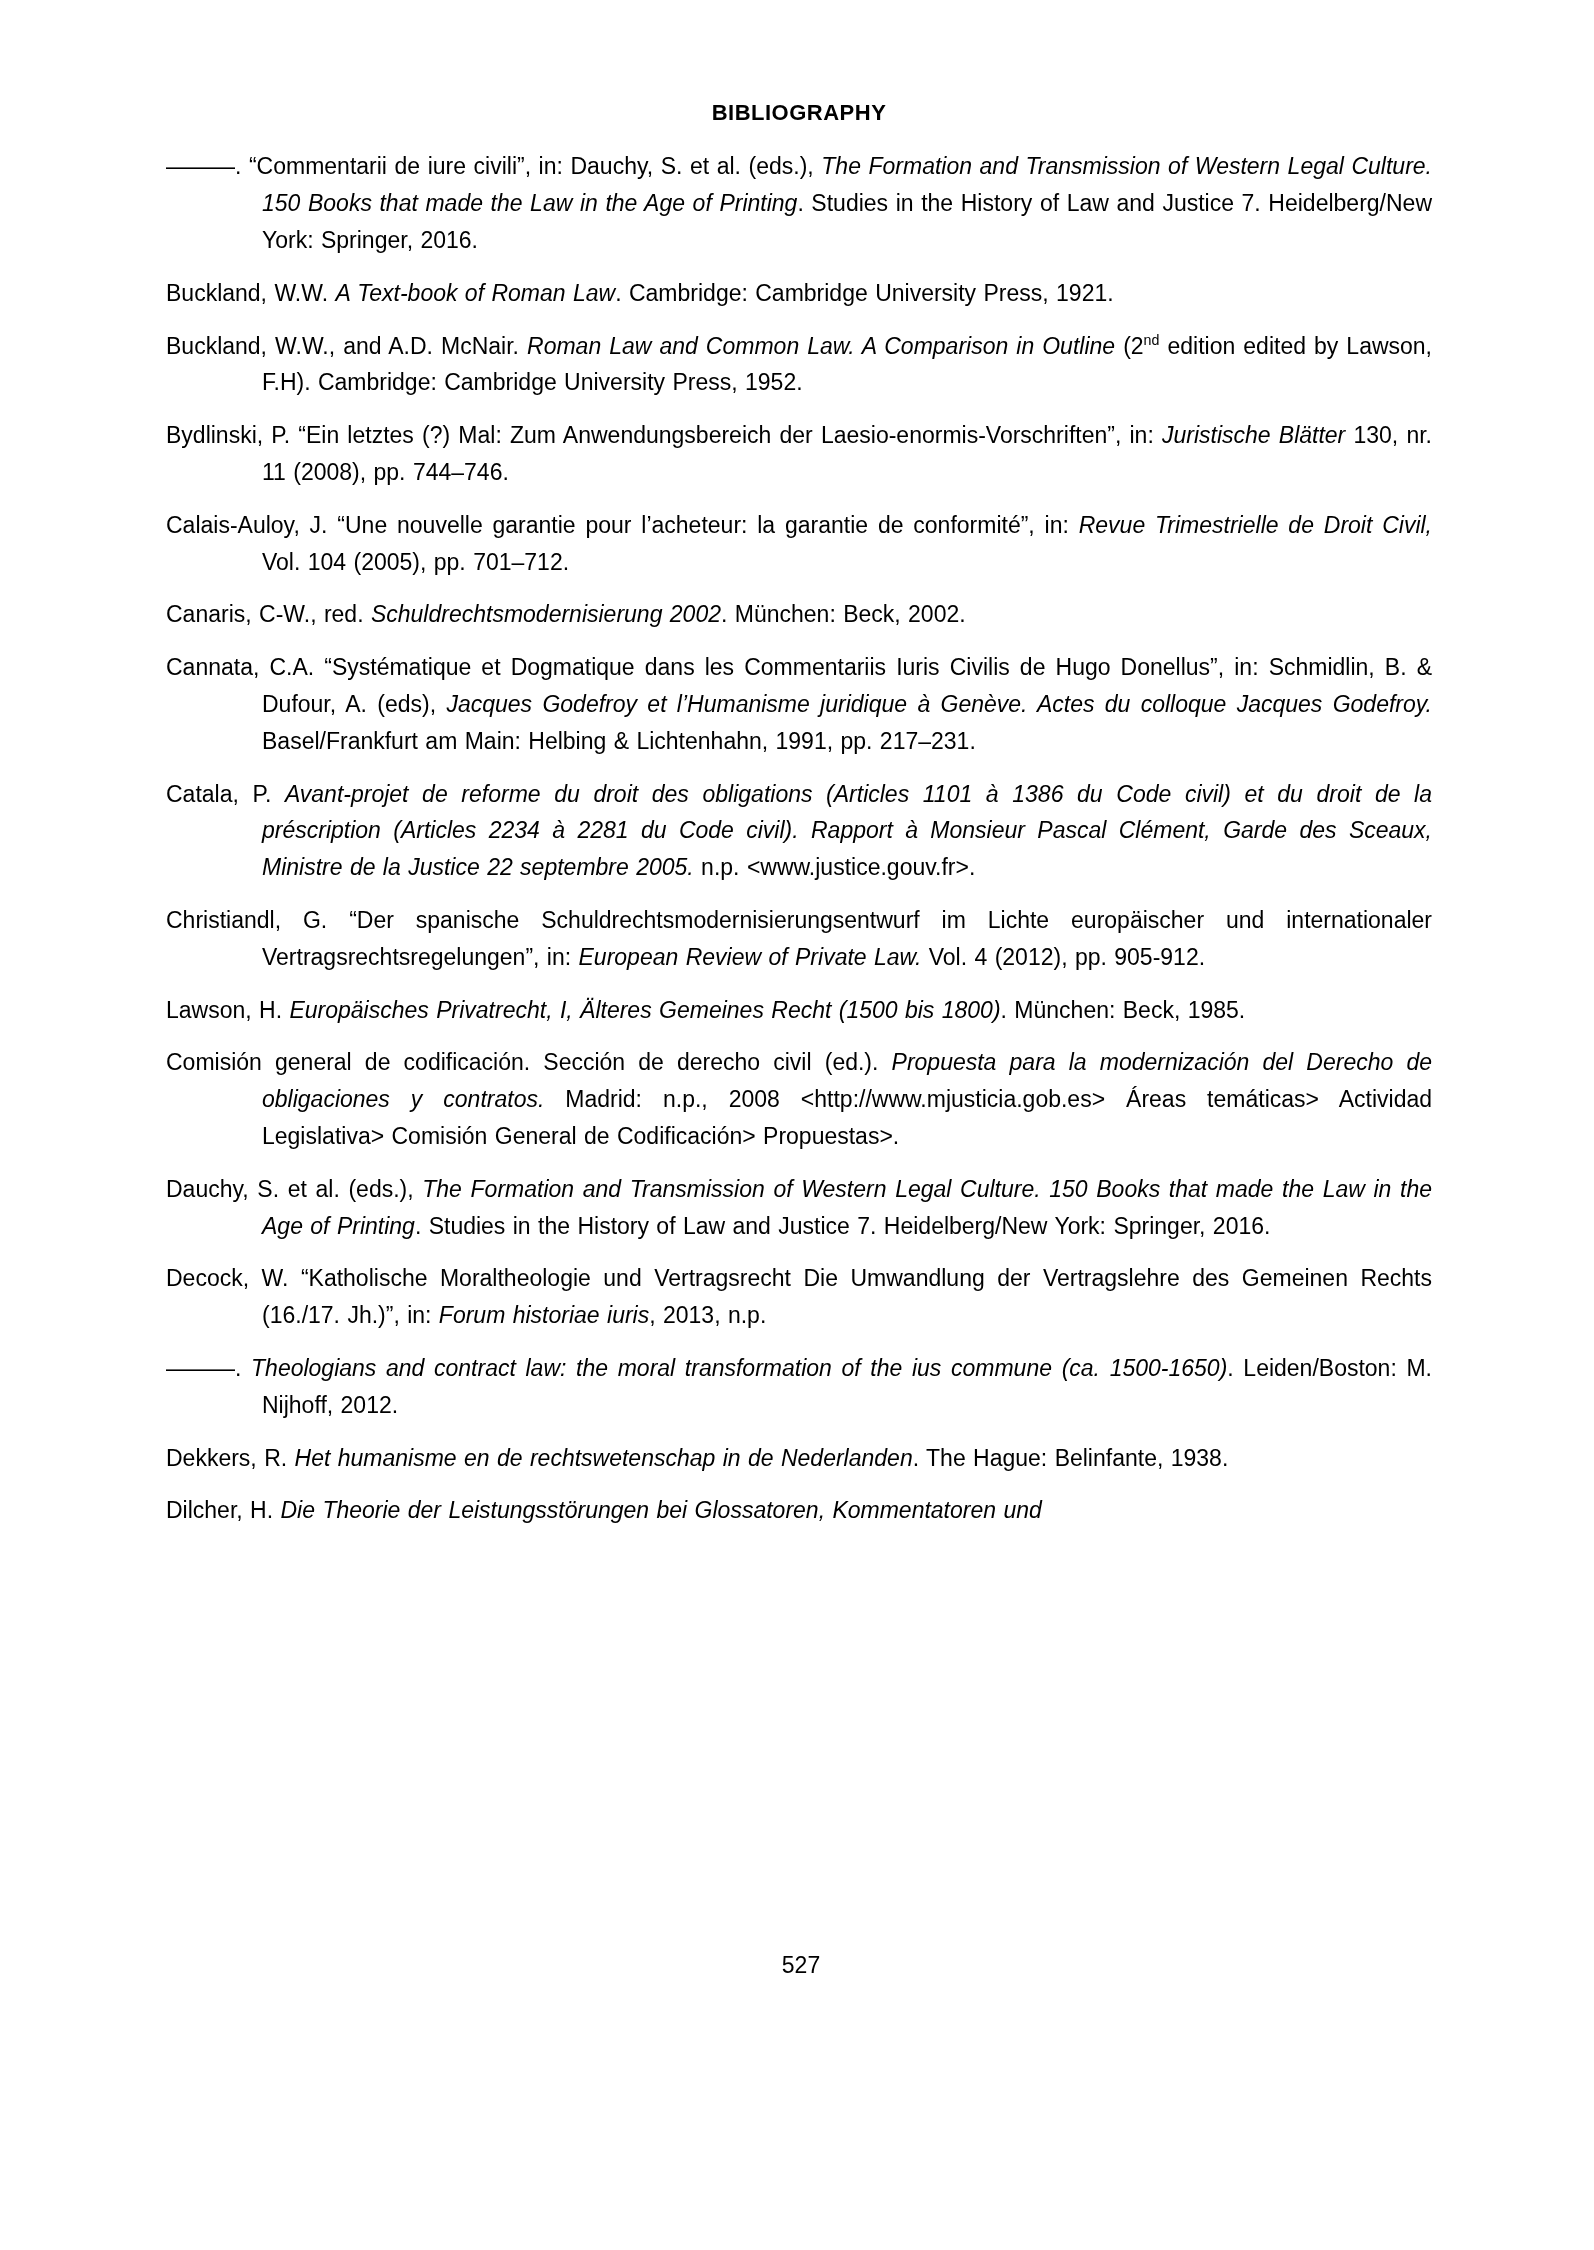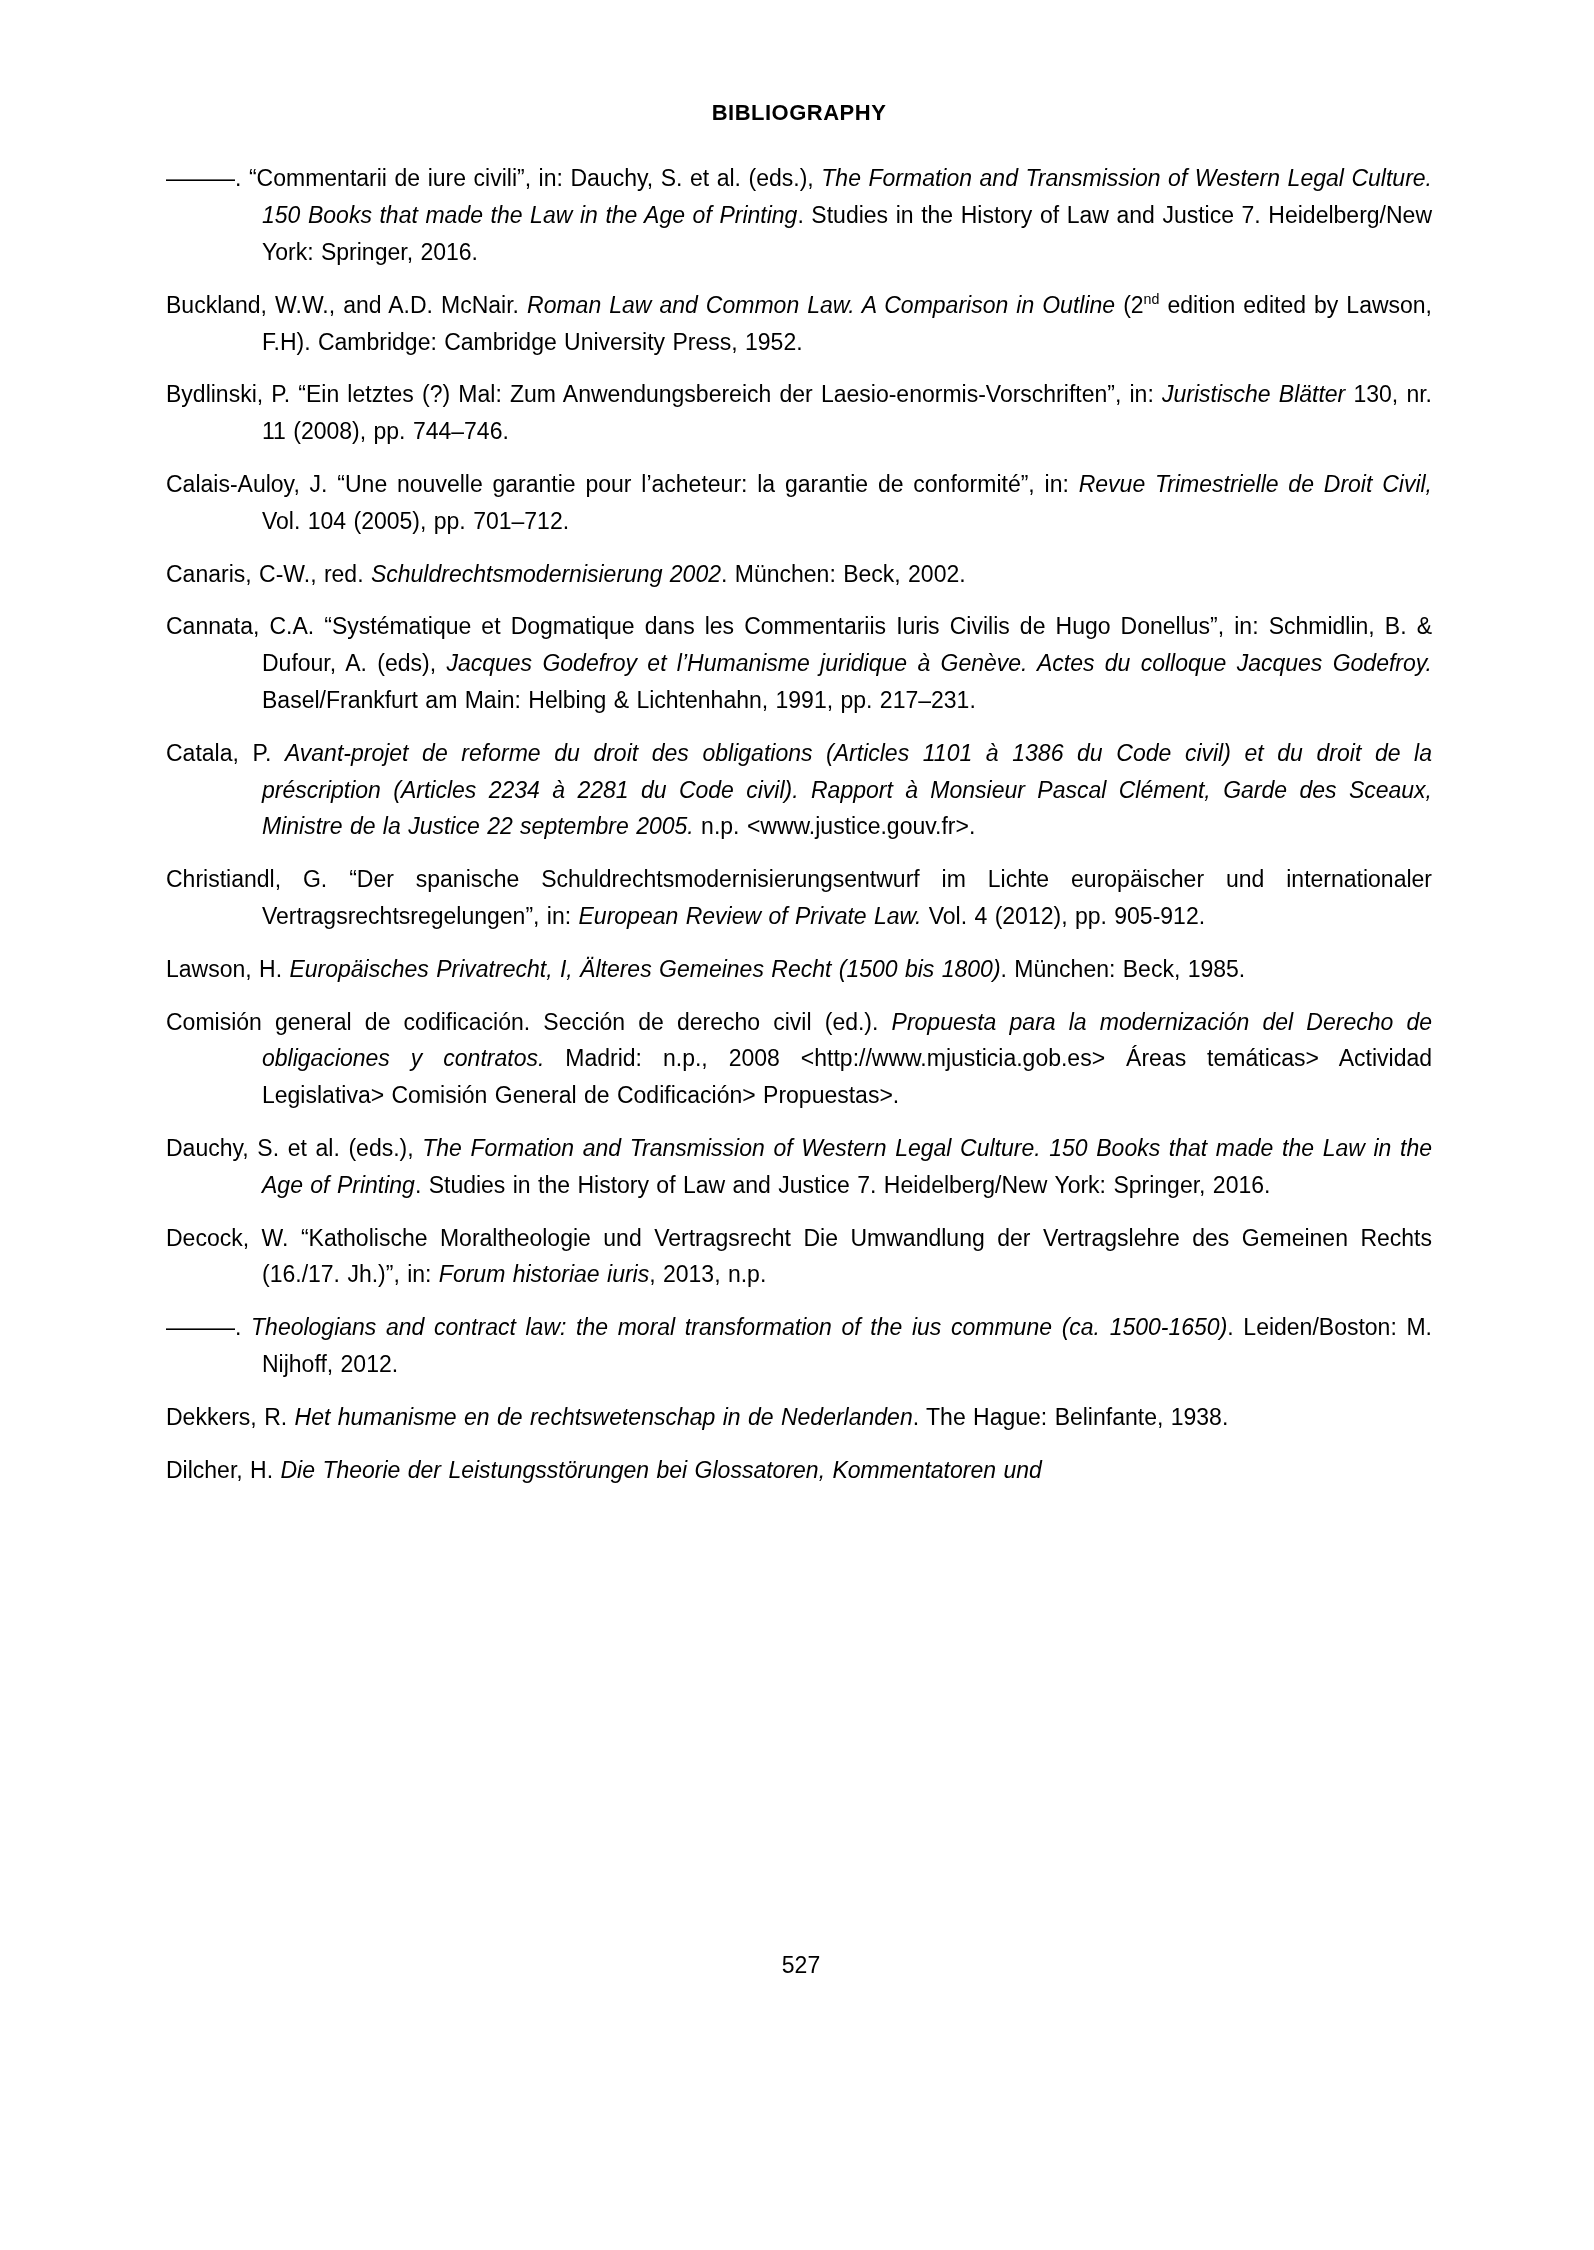--- a/index.html
+++ b/index.html
@@ -16,21 +16,21 @@
     overflow: hidden;
   }
   .page {
     box-sizing: border-box;
     padding: 100px 146px 0 150px;
   }
   .header {
     text-align: center;
     font-size: 22px;
     line-height: 1.2;
-    margin: 0 0 34px 0;
+    margin: 0 0 22px 0;
     letter-spacing: 0.5px;
   }
   .bib-list {
     display: block;
   }
   .entry {
     font-size: 23px;
     line-height: 1.6;
     text-align: justify;
     margin: 16px;
@@ -55,20 +55,21 @@
   }
 </style>
 </head>
 <body>
 
 <div class="page">
   <h1 class="header">BIBLIOGRAPHY</h1>
 
   <div class="bib-list" id="bib-list">
       <p class="entry"><span>———. “Commentarii de iure civili”, in: Dauchy, S. et al. (eds.), </span><span class="it">The Formation and Transmission of Western Legal Culture. 150 Books that made the Law in the Age of Printing</span><span>. Studies in the History of Law and Justice 7. Heidelberg/New York: Springer, 2016.</span></p>
+      <p class="entry"><span>Buckland, W.W. </span><span class="it">A Text-book of Roman Law</span><span>. Cambridge: Cambridge University Press, 1921.</span></p>
       <p class="entry"><span>Buckland, W.W., and A.D. McNair. </span><span class="it">Roman Law and Common Law. A Comparison in Outline</span><span> (2</span><sup>nd</sup><span> edition edited by Lawson, F.H). Cambridge: Cambridge University Press, 1952.</span></p>
       <p class="entry"><span>Bydlinski, P. “Ein letztes (?) Mal: Zum Anwendungsbereich der Laesio-enormis-Vorschriften”, in: </span><span class="it">Juristische Blätter</span><span> 130, nr. 11 (2008), pp. 744–746.</span></p>
       <p class="entry"><span>Calais-Auloy, J. “Une nouvelle garantie pour l’acheteur: la garantie de conformité”, in: </span><span class="it">Revue Trimestrielle de Droit Civil,</span><span> Vol. 104 (2005), pp. 701–712.</span></p>
       <p class="entry"><span>Canaris, C-W., red. </span><span class="it">Schuldrechtsmodernisierung 2002</span><span>. München: Beck, 2002.</span></p>
       <p class="entry"><span>Cannata, C.A. “Systématique et Dogmatique dans les Commentariis Iuris Civilis de Hugo Donellus”, in: Schmidlin, B. &amp; Dufour, A. (eds), </span><span class="it">Jacques Godefroy et l’Humanisme juridique à Genève. Actes du colloque Jacques Godefroy.</span><span> Basel/Frankfurt am Main: Helbing &amp; Lichtenhahn, 1991, pp. 217–231.</span></p>
       <p class="entry"><span>Catala, P. </span><span class="it">Avant-projet de reforme du droit des obligations (Articles 1101 à 1386 du Code civil) et du droit de la préscription (Articles 2234 à 2281 du Code civil). Rapport à Monsieur Pascal Clément, Garde des Sceaux, Ministre de la Justice 22 septembre 2005.</span><span> n.p. &lt;www.justice.gouv.fr&gt;.</span></p>
       <p class="entry"><span>Christiandl, G. “Der spanische Schuldrechtsmodernisierungsentwurf im Lichte europäischer und internationaler Vertragsrechtsregelungen”, in: </span><span class="it">European Review of Private Law.</span><span> Vol. 4 (2012), pp. 905-912.</span></p>
       <p class="entry"><span>Lawson, H. </span><span class="it">Europäisches Privatrecht, I, Älteres Gemeines Recht (1500 bis 1800)</span><span>. München: Beck, 1985.</span></p>
       <p class="entry"><span>Comisión general de codificación. Sección de derecho civil (ed.). </span><span class="it">Propuesta para la modernización del Derecho de obligaciones y contratos.</span><span> Madrid: n.p., 2008 &lt;http://www.mjusticia.gob.es&gt; Áreas temáticas&gt; Actividad Legislativa&gt; Comisión General de Codificación&gt; Propuestas&gt;.</span></p>
       <p class="entry"><span>Dauchy, S. et al. (eds.), </span><span class="it">The Formation and Transmission of Western Legal Culture. 150 Books that made the Law in the Age of Printing</span><span>. Studies in the History of Law and Justice 7. Heidelberg/New York: Springer, 2016.</span></p>

